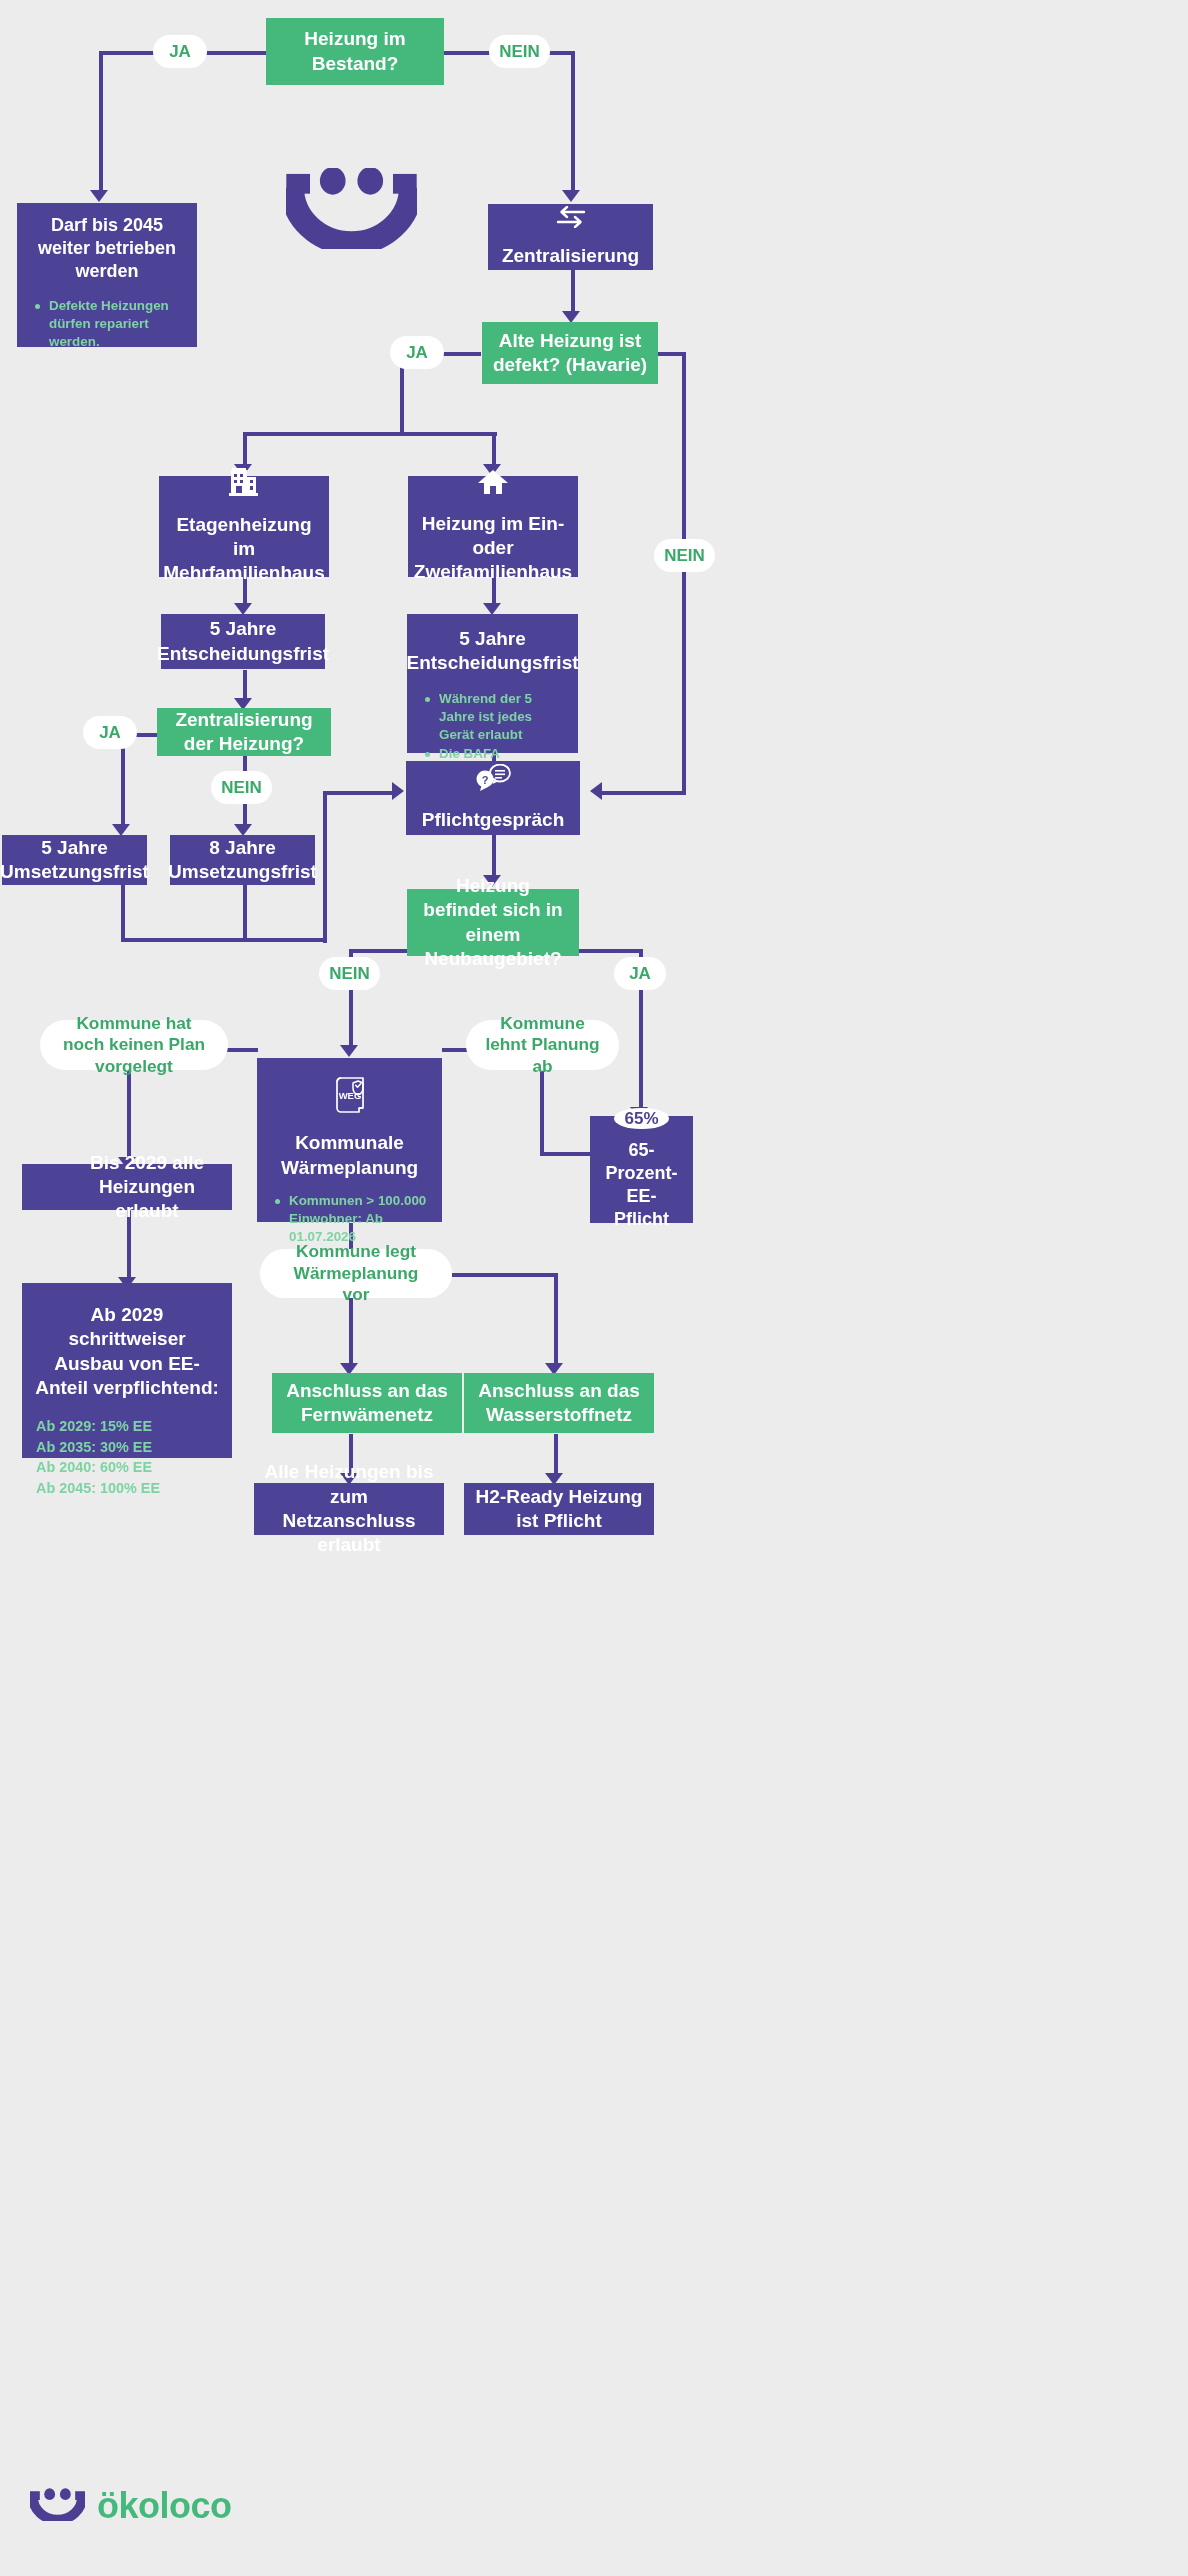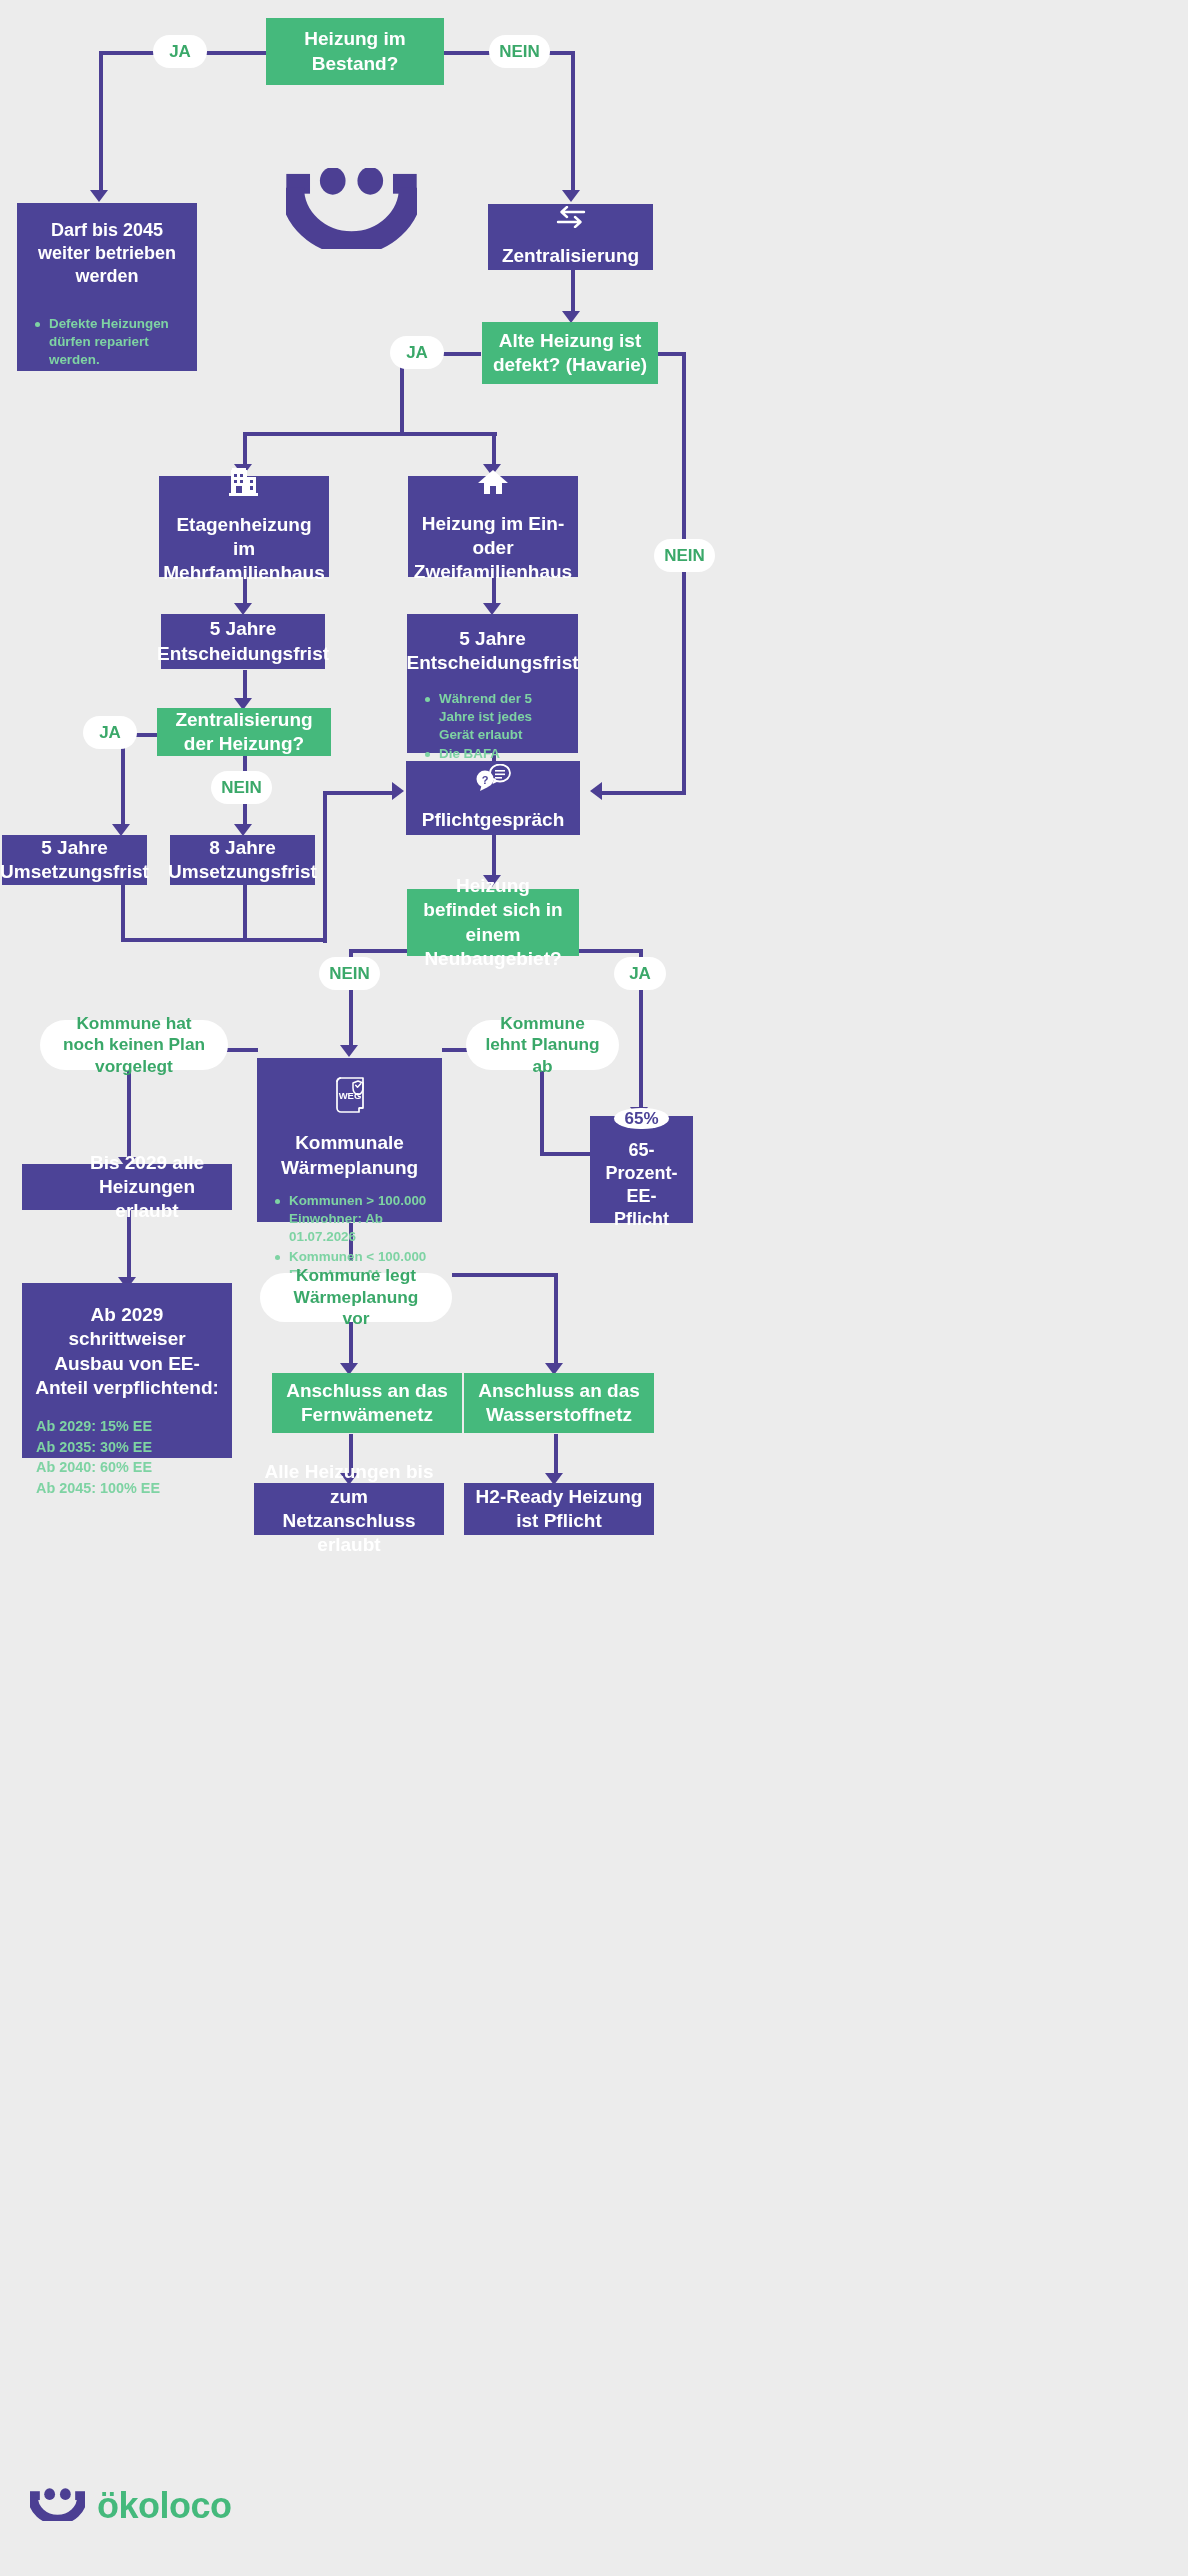--- a/index.html
+++ b/index.html
@@ -206,21 +206,21 @@
   <div class="arrow down" style="left:340px; top:1473px;"></div>
 
   <div class="ln lnv" style="left:554px; top:1434px; height:44px;"></div>
   <div class="arrow down" style="left:545px; top:1473px;"></div>
 
   <div class="node green" style="left:266px; top:18px; width:178px; height:67px;">
     <div class="title" style="white-space:pre-line;text-align:center;">Heizung im
 Bestand?</div>
   </div>
 
-  <div class="node purple" style="left:17px; top:203px; width:180px; height:168px; justify-content:space-between; padding-top:16px;">
+  <div class="node purple" style="left:17px; top:203px; width:180px; height:144px; justify-content:center; padding-top:16px;">
     <div class="title sm">Darf bis 2045 weiter betrieben werden</div>
     <ul class="bullets">
       <li>Defekte Heizungen dürfen repariert werden.</li>
     </ul>
   </div>
 
   <div class="node purple" style="left:488px; top:204px; width:165px; height:66px;">
     <span class="icon">
       <svg width="30" height="22" viewBox="0 0 30 22">
         <path d="M28 6 H6 M11 1 L5.5 6 L11 11" fill="none" stroke="#fff" stroke-width="2.4" stroke-linecap="round" stroke-linejoin="round"></path>
@@ -383,21 +383,21 @@
   <div class="pill yn" style="left:614px; top:957px; width:52px; height:33px;">
     <span>JA</span>
   </div>
 
   <div class="pill stmt" style="left:40px; top:1020px; width:188px; height:50px;">
     <span>Kommune hat noch keinen Plan vorgelegt</span>
   </div>
   <div class="pill stmt" style="left:466px; top:1020px; width:153px; height:50px;">
     <span>Kommune lehnt Planung ab</span>
   </div>
-  <div class="pill stmt" style="left:260px; top:1249px; width:192px; height:49px;margin-top:24px;">
+  <div class="pill stmt" style="left:260px; top:1249px; width:192px; height:49px;">
     <span>Kommune legt Wärmeplanung vor</span>
   </div>
 
   <div id="smiley" style="left:286px; top:168px;">
     <svg width="131" height="81" viewBox="0 0 132 82">
       <rect x="0" y="6" width="24" height="20" fill="#4c3f93"></rect>
       <rect x="108" y="6" width="24" height="20" fill="#4c3f93"></rect>
       <path d="M6 20 a60 56 0 0 0 120 0" fill="none" stroke="#4c3f93" stroke-width="24"></path>
       <ellipse cx="47" cy="13" rx="13" ry="14" fill="#4c3f93"></ellipse>
       <ellipse cx="85" cy="13" rx="13" ry="14" fill="#4c3f93"></ellipse>

